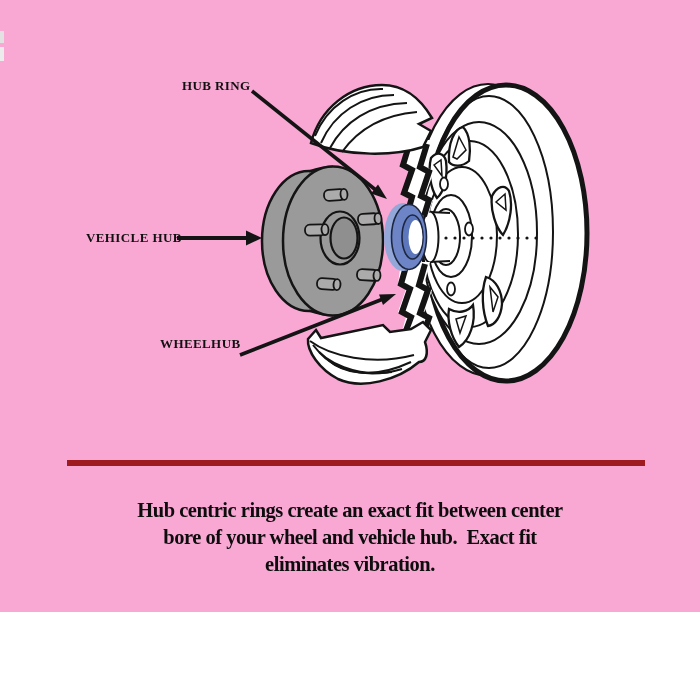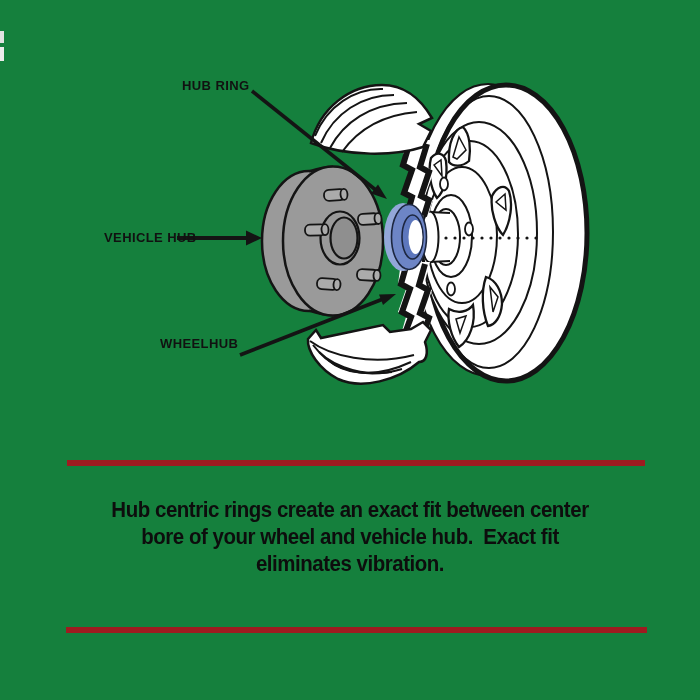--- a/index.html
+++ b/index.html
@@ -1,22 +1,22 @@
 <!DOCTYPE html>
 <html><head>
 <meta charset="utf-8">
 <style>
   html,body{margin:0;padding:0;background:#fff;}
-  .stage{position:relative;width:700px;height:700px;background:#15803d;overflow:hidden;
-         font-family:Liberation Sans, sans-serif;}
+  .stage{position:relative;width:700px;height:612px;background:#f9a8d4;overflow:hidden;
+         font-family:Liberation Serif, serif;}
   svg{position:absolute;left:0;top:0;}
   .part-label{position:absolute;font-size:13px;font-weight:bold;color:#111;
               letter-spacing:.4px;white-space:nowrap;}
   .lbl-hubring{left:182px;top:78px;}
-  .lbl-vehiclehub{left:104px;top:230px;text-align:center;}
+  .lbl-vehiclehub{left:86px;top:230px;text-align:center;}
   .lbl-wheelhub{left:160px;top:336px;}
   .divider{position:absolute;height:6px;background:#9e1c20;}
   .divider.top{left:67px;top:460px;width:578px;}
   .divider.bottom{left:66px;top:627px;width:581px;}
   .caption{position:absolute;left:0;top:496px;width:700px;text-align:center;
            font-weight:bold;color:#0d0d0d;font-size:22px;line-height:27px;
            letter-spacing:-.5px;transform:scaleX(.93);transform-origin:50% 0;}
   .caption div{white-space:pre;}
   .edge-artifact{position:absolute;left:0;width:4px;}
   .edge-artifact.a{top:31px;height:12px;background:#e2e2e2;}

